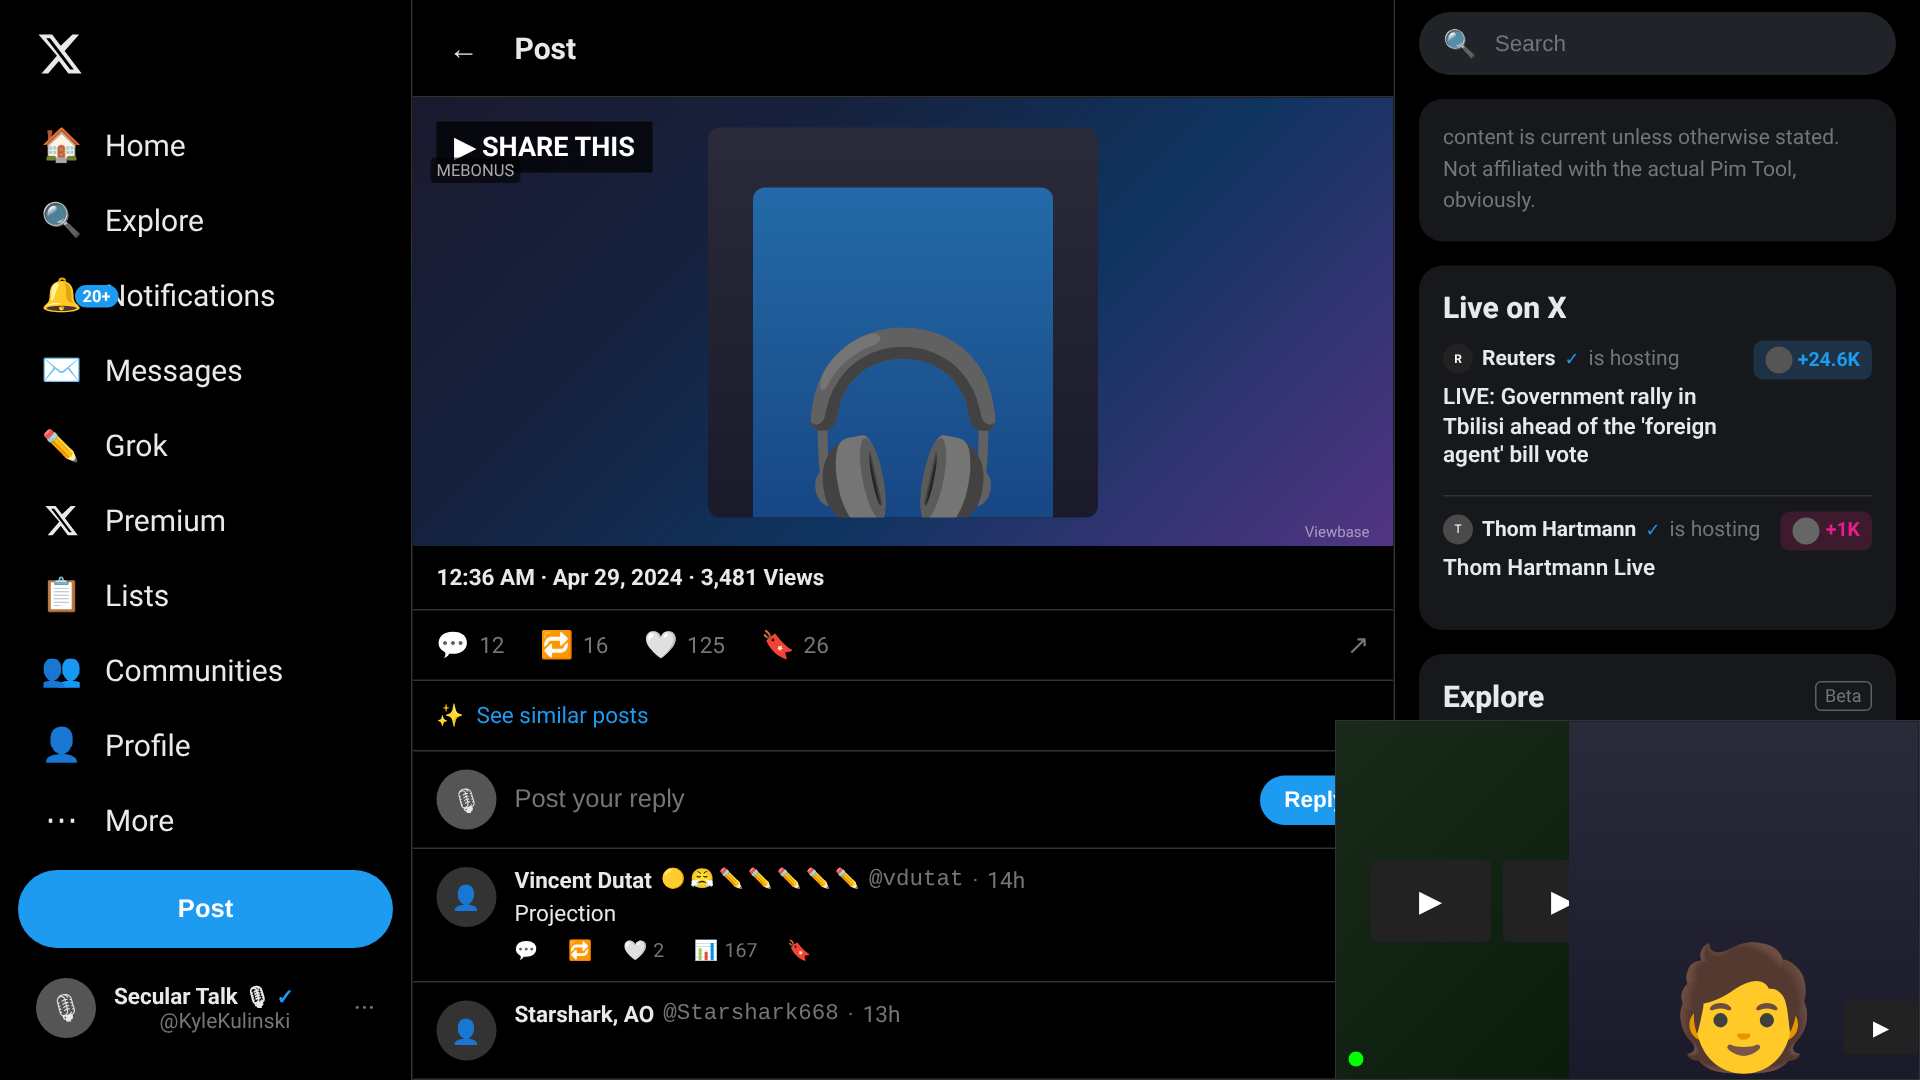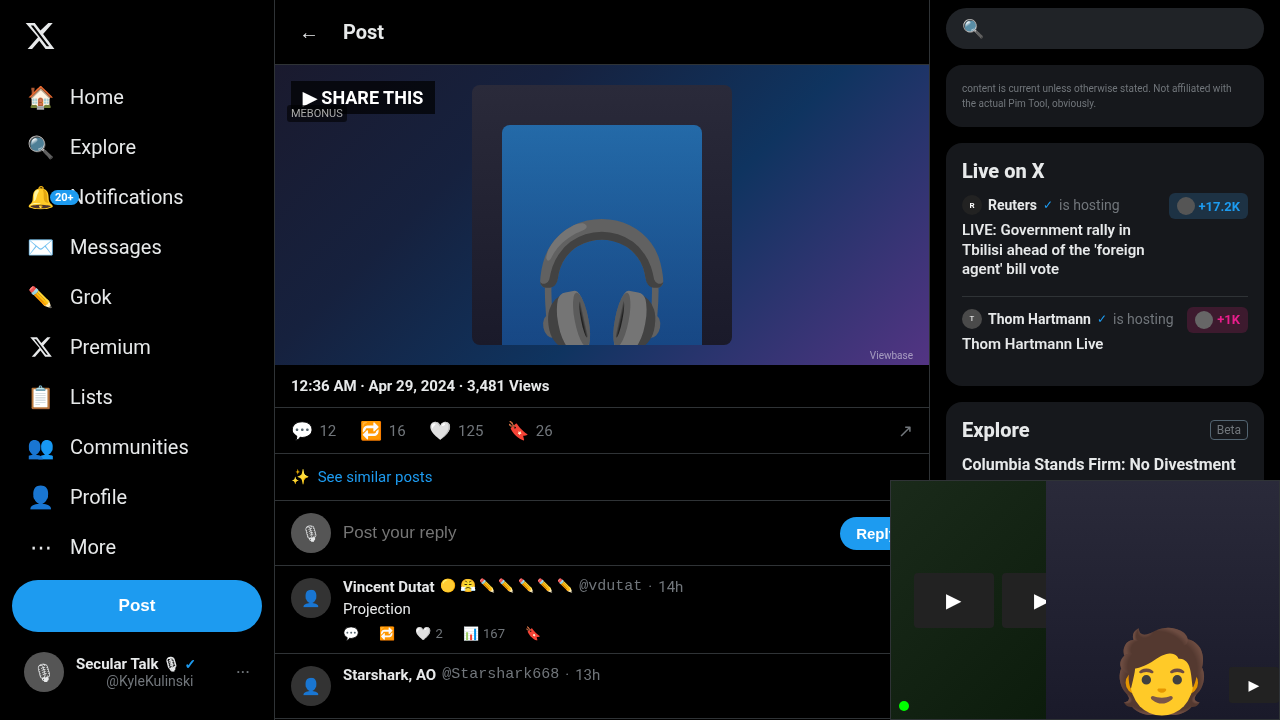--- a/index.html
+++ b/index.html
@@ -363,21 +363,21 @@
       font-size: 15px;
       flex: 1;
     }
     .search-input::placeholder { color: #71767b; }
 
     .info-card {
       background: #16181c;
       border-radius: 16px;
       padding: 16px;
       margin-bottom: 16px;
-      font-size: 10px;
+      font-size: 14px;
       color: #71767b;
       line-height: 1.5;
     }
 
     .live-card {
       background: #16181c;
       border-radius: 16px;
       padding: 16px;
       margin-bottom: 16px;
     }
@@ -719,41 +719,42 @@
         <span class="comment-time">13h</span>
       </div>
     </div>
   </div>
 </div>
 
 <div class="right-sidebar">
 
   <div class="search-box">
     <span class="search-icon">🔍</span>
+    <input class="search-input" placeholder="Search" style="">
   </div>
 
   <div class="info-card">
     <span>content is current unless otherwise stated. Not affiliated with the actual Pim Tool, obviously.</span>
   </div>
 
   <div class="live-card">
     <div class="live-card-title">Live on X</div>
 
     <div class="live-item">
       <div class="live-host">
         <div class="host-avatar-small" style="background:#222; color:#fff; font-size:8px; font-weight:700;">R</div>
         <span class="host-name">Reuters</span>
         <span class="host-verified">✓</span>
         <span>is hosting</span>
       </div>
       <div style="display:flex; justify-content:space-between; align-items:flex-start;">
         <div class="live-title" style="max-width:200px;">LIVE: Government rally in Tbilisi ahead of the 'foreign agent' bill vote</div>
         <div class="live-viewer-badge">
           <span style="width:18px;height:18px;border-radius:50%;background:#555;display:inline-block;"></span>
-          <span>+17.2K</span>
+          <span>+24.6K</span>
         </div>
       </div>
     </div>
 
     <hr class="live-divider">
 
     <div class="live-item">
       <div class="live-host">
         <div class="host-avatar-small" style="background:#4a4a4a; color:#fff; font-size:8px;">T</div>
         <span class="host-name">Thom Hartmann</span>

